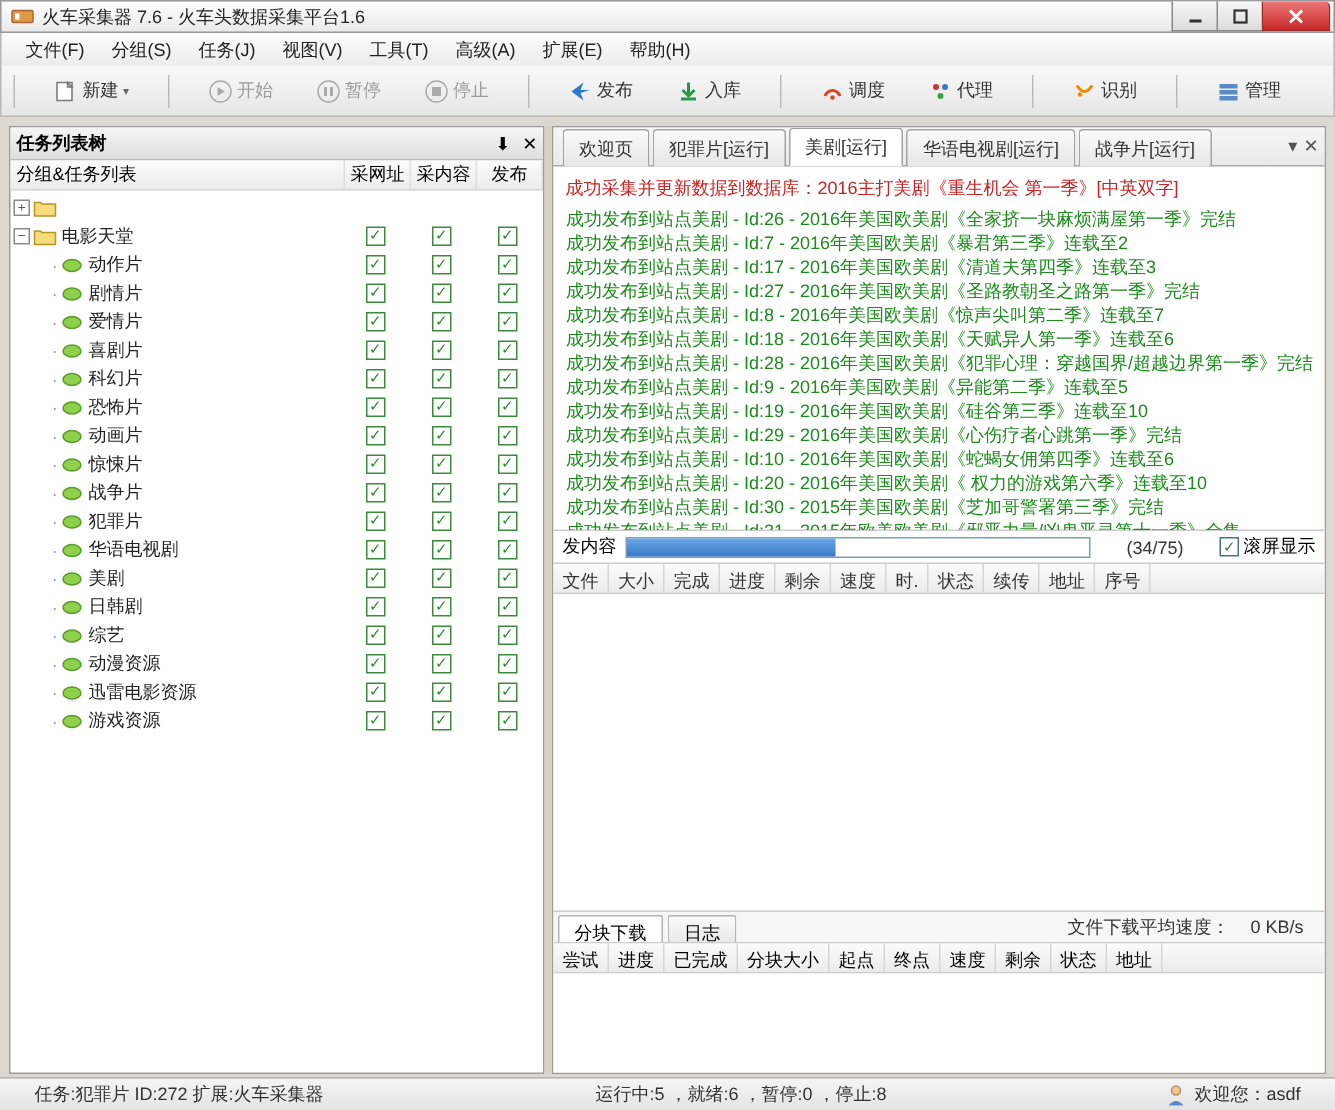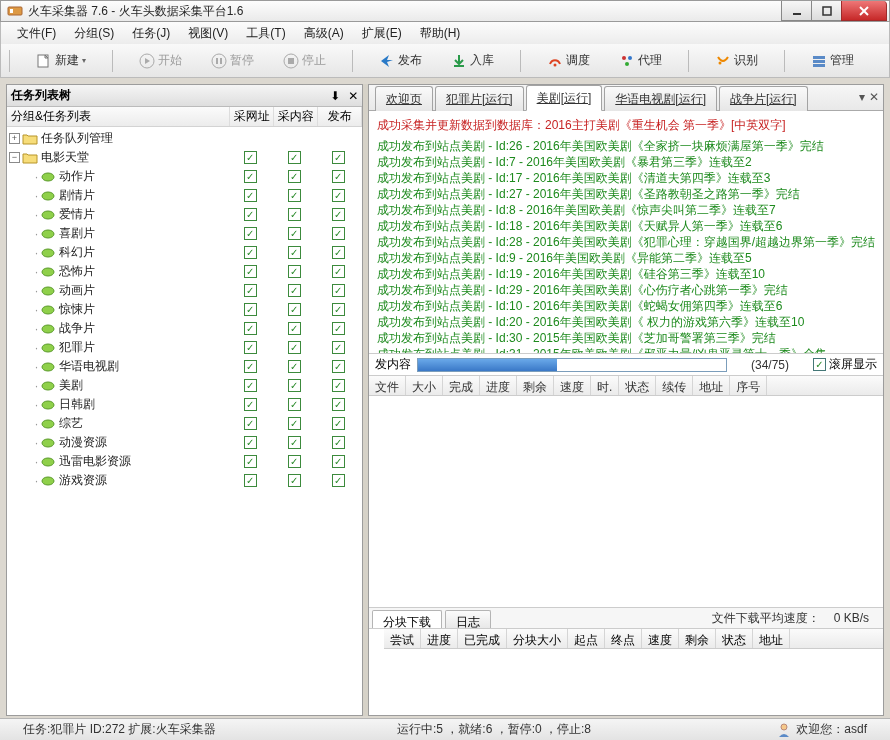--- a/index.html
+++ b/index.html
@@ -47,21 +47,21 @@
 .chk { width:44px; display:flex; justify-content:center; }
 .chk .box { width:13px; height:13px; border:1px solid #3c8a3c; background:#fff; display:flex; align-items:center; justify-content:center; color:#2a8a2a; font-size:10px; font-family:Arial; line-height:1;}
 .chk .box.checked::after { content:"✓"; }
 
 
 .splitter { width:5px; background:#d6d2c8; cursor:col-resize; }
 
 
 .rightpanel { flex:1; display:flex; flex-direction:column; border:1px solid #9c9c9c; background:#f4f4f4; }
 .tabrow { height:26px; display:flex; align-items:flex-end; padding-left:6px; gap:2px; background:linear-gradient(#f6f6f6,#e9e9e9); border-bottom:1px solid #aaa; position:relative;}
-.tabrow .tab { padding:4px 10px 3px; background:linear-gradient(#fafafa,#e6e6e6); border:1px solid #a3a3a3; border-bottom:none; border-radius:3px 3px 0 0; color:#333; position:relative; bottom:-1px;text-decoration:underline;}
+.tabrow .tab { padding:4px 10px 3px; background:linear-gradient(#fafafa,#e6e6e6); border:1px solid #a3a3a3; border-bottom:none; border-radius:3px 3px 0 0; color:#333; position:relative; bottom:-1px;}
 .tabrow .tab.active { background:#fff; border-bottom:1px solid #fff; }
 .tabrow .tabacts { position:absolute; right:4px; top:5px; display:flex; gap:4px; color:#555; font-family:Arial;}
 .rcontent { flex:1; display:flex; flex-direction:column; background:#fff; overflow:hidden;}
 .redline { color:#c72323; padding:6px 8px 4px; }
 .loglist { flex:1; overflow:auto; padding:0 8px 4px; border-bottom:1px solid #ccc; }
 .loglist .ln { color:#1d8a1d; line-height:16px; white-space:nowrap; }
 
 .progrow { height:22px; display:flex; align-items:center; padding:0 6px; gap:6px; border-bottom:1px solid #ccc;}
 .progrow .pbar { flex:1; height:14px; border:1px solid #7b9dbb; background:#fff; position:relative; }
 .progrow .pbar .fill { position:absolute; top:0; left:0; bottom:0; background:linear-gradient(#6aa9e9,#3a78c7); }
@@ -73,21 +73,21 @@
 .gridhdr .gc { padding:3px 6px; border-right:1px solid #d5d5d5; color:#333; white-space:nowrap;}
 .gridbody { flex:1; min-height:80px; background:#fff; }
 
 .dlrow { height:22px; display:flex; align-items:center; border-top:1px solid #ccc; border-bottom:1px solid #ccc; background:#f6f6f6; }
 .dlrow .dtabs { display:flex; height:100%; }
 .dlrow .dt { padding:3px 10px; border:1px solid #b4b4b4; border-bottom:none; background:linear-gradient(#fbfbfb,#e8e8e8); margin-left:3px; margin-top:2px; border-radius:2px 2px 0 0;}
 .dlrow .dt.active { background:#fff; }
 .dlrow .spd { flex:1; text-align:right; padding-right:14px; color:#333;}
 .dlrow .spd b { font-weight:normal; margin-left:14px; }
 
-.gridhdr2 { height:20px; background:linear-gradient(#fbfbfb,#ebebeb); display:flex; border-bottom:1px solid #ccc;margin-left:15px;}
+.gridhdr2 { height:20px; background:linear-gradient(#fbfbfb,#ebebeb); display:flex; border-bottom:1px solid #ccc;}
 .gridhdr2 .gc { padding:3px 6px; border-right:1px solid #d5d5d5; }
 .dlbody { height:66px; background:#fff; }
 
 
 .statusbar { position:absolute; left:0; right:0; bottom:0; height:22px; background:linear-gradient(#f5f5f5,#e3e3e3); border-top:1px solid #b5b5b5; display:flex; align-items:center; padding:0 23px; color:#333; }
 .statusbar .s1 { width:374px; }
 .statusbar .s2 { flex:1; }
 .statusbar .s3 { display:flex; align-items:center; gap:4px; }
 
 
@@ -252,21 +252,20 @@
       <div class="cc">发布</div>
     </div>
     <div class="tree" id="tree">
         <div class="treerow">
           <span class="tg">+</span>
           <span class="fic">
             <svg width="16" height="12">
               <path d="M1 2 L5 2 L6 3 L15 3 L15 11 L1 11 Z" fill="#f7dd7a" stroke="#b7952a"></path>
             </svg>
           </span>
-          <span class="lbl">任务队列管理</span>
         </div>
         <div class="treerow">
           <span class="tg">−</span>
           <span class="fic">
             <svg width="16" height="12">
               <path d="M1 2 L5 2 L6 3 L15 3 L15 11 L1 11 Z" fill="#f7dd7a" stroke="#b7952a"></path>
             </svg>
           </span>
           <span class="lbl">电影天堂</span>
           <div class="checks">

